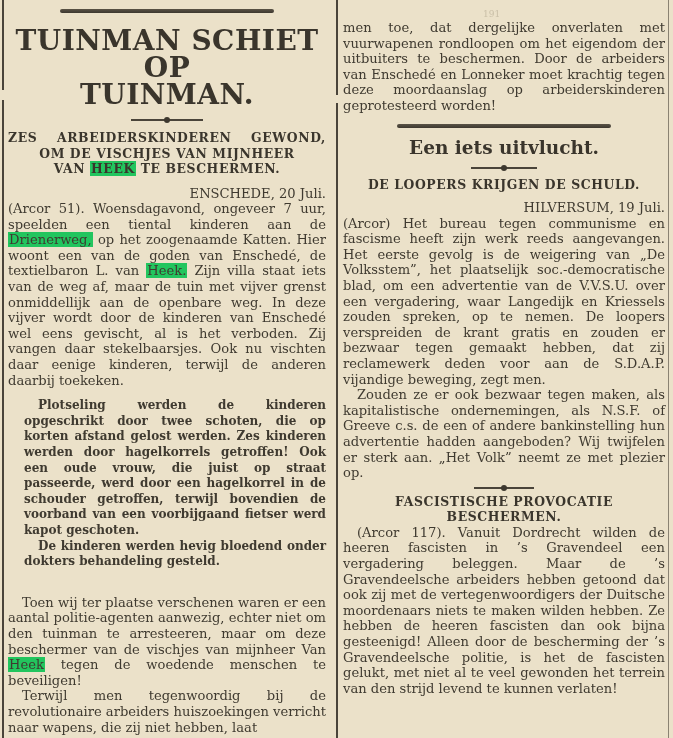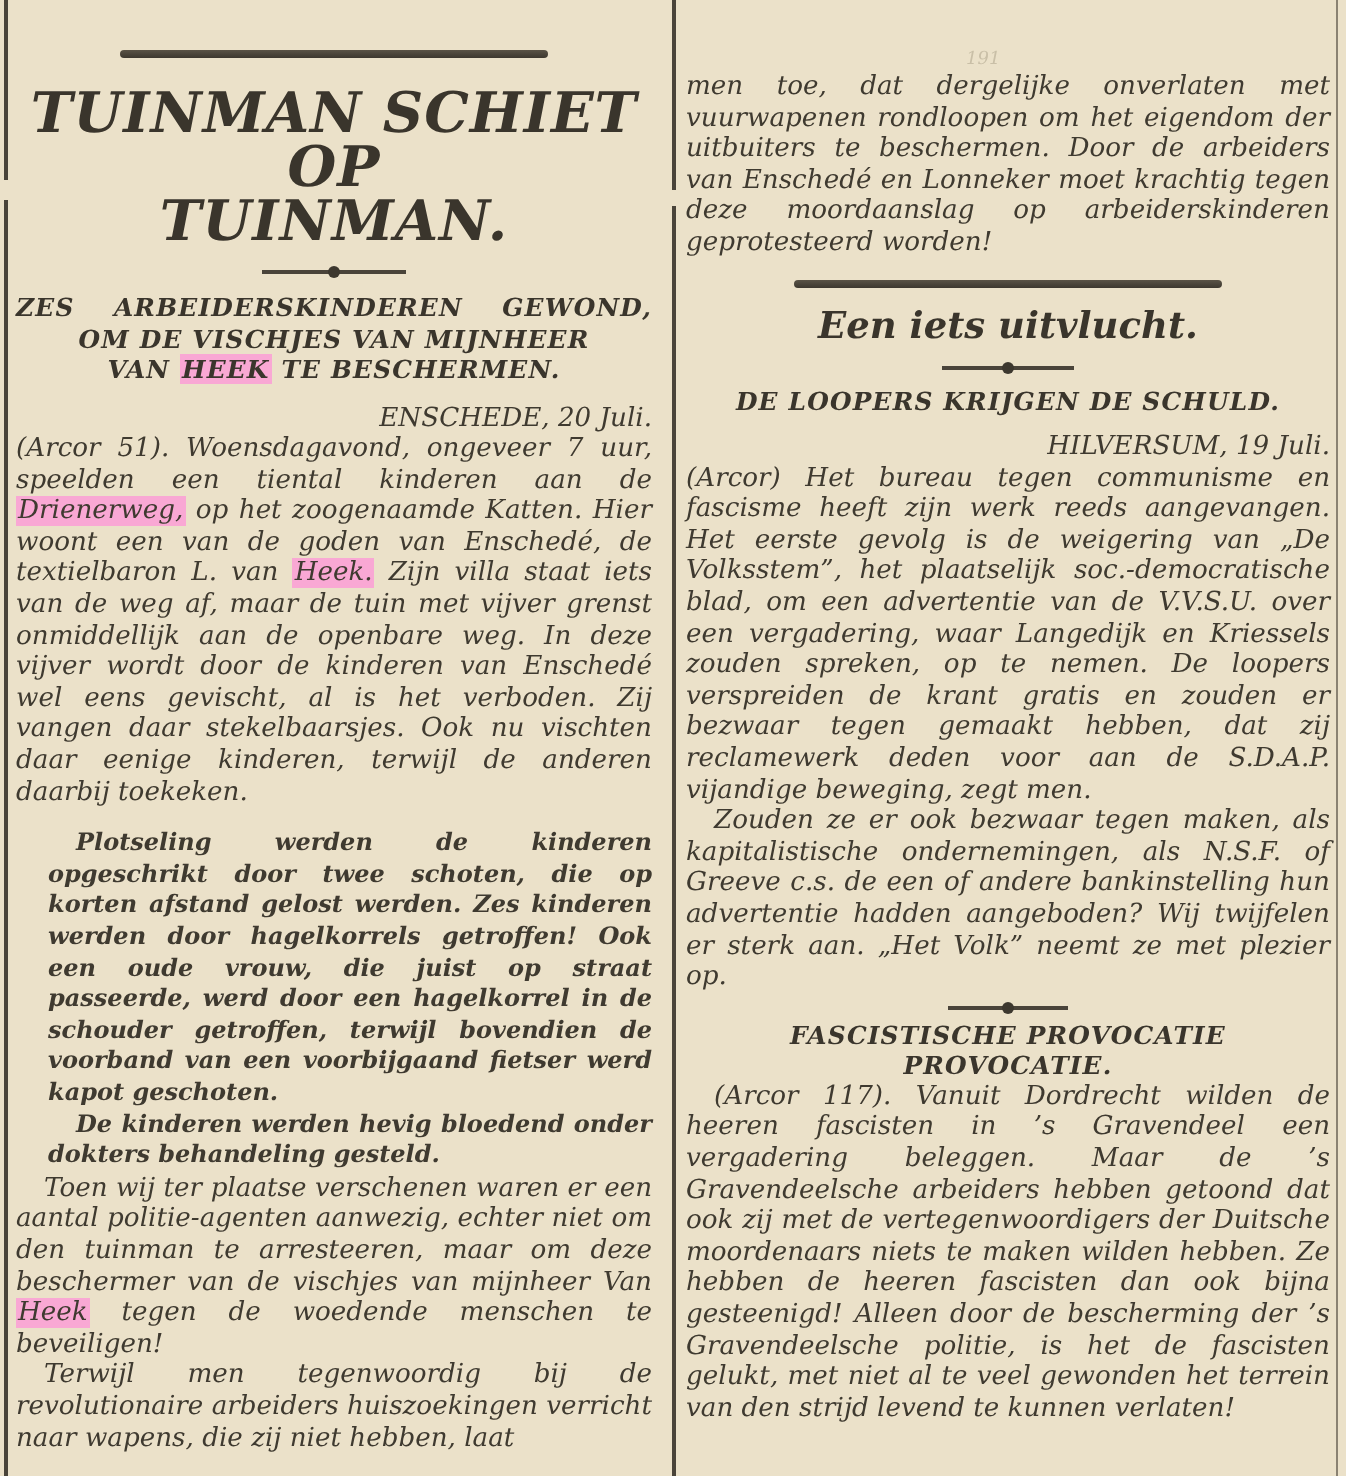--- a/index.html
+++ b/index.html
@@ -5,45 +5,44 @@
   html, body { margin: 0; padding: 0; }
   body {
     width: 673px; height: 738px; overflow: hidden;
     background: #ebe1c9;
     color: #3f3a30;
     font-family: "DejaVu Serif", serif;
     position: relative;
   }
   .page { position: absolute; inset: 0; }
   .col {
-    position: absolute; top: 16px;
+    position: absolute; top: 0;
     font-size: 13.1px; line-height: 15.6px;
     text-align: justify;
-    font-style: italic;
   }
   .col-left { left: 8px; width: 318px; }
   .col-right { left: 343px; width: 322px; }
   .vrule { position: absolute; background: #4a443a; width: 2px; }
   .rule-thick { height: 4px; background: linear-gradient(#5a5346,#3d382f); border-radius: 2px; margin: 0 auto; }
   .rule-orn { position: relative; height: 2px; background: #4a443a; margin: 0 auto; width: 72px; }
   .rule-orn::after { content: ""; position: absolute; left: 50%; top: -2px; width: 6px; height: 6px; margin-left: -3px; background: #3d382f; border-radius: 50%; }
   .headline {
     font-family: "DejaVu Serif", serif; font-weight: bold;
     text-align: center; font-size: 28px; line-height: 27px;
     letter-spacing: 0.5px; color: #3a352c;
   }
   .subhead {
     font-weight: bold; text-align: center; font-size: 12.4px; line-height: 15.5px;
     letter-spacing: 0.6px; color: #3a352c;
   }
   .dateline { text-align: right; }
   .p { margin: 0; }
   .ind { text-indent: 14px; }
   .boldpara { font-weight: bold; padding-left: 16px; font-size: 12px; }
-  .hl { background: #f9a8d4; padding: 0 1px; }
+  .hl { background: #22c55e; padding: 0 1px; }
   .ghost { text-align: center; color: #c9bfa7; font-size: 9px; height: 12px; line-height: 12px; margin-left: 140px; text-align: left; }
   .kicker { font-size: 18.5px; font-weight: bold; text-align: center; line-height: 24px; color: #3a352c; }
 </style>
 </head>
 <body>
 
 <div class="page">
 
   <div class="vrule" style="left:2px; top:0; height:90px;"></div>
   <div class="vrule" style="left:2px; top:100px; height:638px;"></div>
@@ -60,37 +59,37 @@
     <div class="rule-orn" style="margin-top:11px;"></div>
     <div class="subhead" style="margin-top:9px;">
       <div style="text-align:justify; text-align-last:justify;">ZES ARBEIDERSKINDEREN GEWOND,</div>
       <div>OM DE VISCHJES VAN MIJNHEER</div>
       <div><span>VAN </span><span class="hl">HEEK</span><span> TE BESCHERMEN.</span></div>
     </div>
     <div class="dateline" style="margin-top:9px;">ENSCHEDE, 20 Juli.</div>
     <p class="p"><span>(Arcor 51). Woensdagavond, ongeveer 7 uur, speelden een tiental kinderen aan de </span><span class="hl">Drienerweg,</span><span> op het zoogenaamde Katten. Hier woont een van de goden van Enschedé, de textielbaron L. van </span><span class="hl">Heek.</span><span> Zijn villa staat iets van de weg af, maar de tuin met vijver grenst onmiddellijk aan de openbare weg. In deze vijver wordt door de kinderen van Enschedé wel eens gevischt, al is het verboden. Zij vangen daar stekelbaarsjes. Ook nu vischten daar eenige kinderen, terwijl de anderen daarbij toekeken.</span></p>
     <p class="p boldpara ind" style="margin-top:10px;">Plotseling werden de kinderen opgeschrikt door twee schoten, die op korten afstand gelost werden. Zes kinderen werden door hagelkorrels getroffen! Ook een oude vrouw, die juist op straat passeerde, werd door een hagelkorrel in de schouder getroffen, terwijl bovendien de voorband van een voorbijgaand fietser werd kapot geschoten.</p>
     <p class="p boldpara ind">De kinderen werden hevig bloedend onder dokters behandeling gesteld.</p>
-    <p class="p ind" style="margin-top:1px;"><span>Toen wij ter plaatse verschenen waren er een aantal politie-agenten aanwezig, echter niet om den tuinman te arresteeren, maar om deze beschermer van de vischjes van mijnheer Van </span><span class="hl">Heek</span><span> tegen de woedende menschen te beveiligen!</span></p>
+    <p class="p ind" style="margin-top:25px;"><span>Toen wij ter plaatse verschenen waren er een aantal politie-agenten aanwezig, echter niet om den tuinman te arresteeren, maar om deze beschermer van de vischjes van mijnheer Van </span><span class="hl">Heek</span><span> tegen de woedende menschen te beveiligen!</span></p>
     <p class="p ind">Terwijl men tegenwoordig bij de revolutionaire arbeiders huiszoekingen verricht naar wapens, die zij niet hebben, laat</p>
   </div>
 
   <div class="col col-right">
     <div class="ghost" style="margin-top:8px;">191</div>
     <p class="p">men toe, dat dergelijke onverlaten met vuurwapenen rondloopen om het eigendom der uitbuiters te beschermen. Door de arbeiders van Enschedé en Lonneker moet krachtig tegen deze moordaanslag op arbeiderskinderen geprotesteerd worden!</p>
 
     <div class="rule-thick" style="width:214px; margin-top:10px;"></div>
     <div class="kicker" style="margin-top:8px;">Een iets uitvlucht.</div>
     <div class="rule-orn" style="margin-top:7px; width:66px;"></div>
     <div class="subhead" style="margin-top:8px;">DE LOOPERS KRIJGEN DE SCHULD.</div>
     <div class="dateline" style="margin-top:8px;">HILVERSUM, 19 Juli.</div>
     <p class="p">(Arcor) Het bureau tegen communisme en fascisme heeft zijn werk reeds aangevangen. Het eerste gevolg is de weigering van „De Volksstem”, het plaatselijk soc.-democratische blad, om een advertentie van de V.V.S.U. over een vergadering, waar Langedijk en Kriessels zouden spreken, op te nemen. De loopers verspreiden de krant gratis en zouden er bezwaar tegen gemaakt hebben, dat zij reclamewerk deden voor aan de S.D.A.P. vijandige beweging, zegt men.</p>
     <p class="p ind">Zouden ze er ook bezwaar tegen maken, als kapitalistische ondernemingen, als N.S.F. of Greeve c.s. de een of andere bankinstelling hun advertentie hadden aangeboden? Wij twijfelen er sterk aan. „Het Volk” neemt ze met plezier op.</p>
 
     <div class="rule-orn" style="margin-top:6px; width:60px;"></div>
     <div class="subhead" style="margin-top:5px;">
       <div>FASCISTISCHE PROVOCATIE</div>
-      <div>PROVOCATIE.</div>
+      <div>BESCHERMEN.</div>
     </div>
     <p class="p ind">(Arcor 117). Vanuit Dordrecht wilden de heeren fascisten in ’s Gravendeel een vergadering beleggen. Maar de ’s Gravendeelsche arbeiders hebben getoond dat ook zij met de vertegenwoordigers der Duitsche moordenaars niets te maken wilden hebben. Ze hebben de heeren fascisten dan ook bijna gesteenigd! Alleen door de bescherming der ’s Gravendeelsche politie, is het de fascisten gelukt, met niet al te veel gewonden het terrein van den strijd levend te kunnen verlaten!</p>
   </div>
 
 </div>
 
 </body></html>

